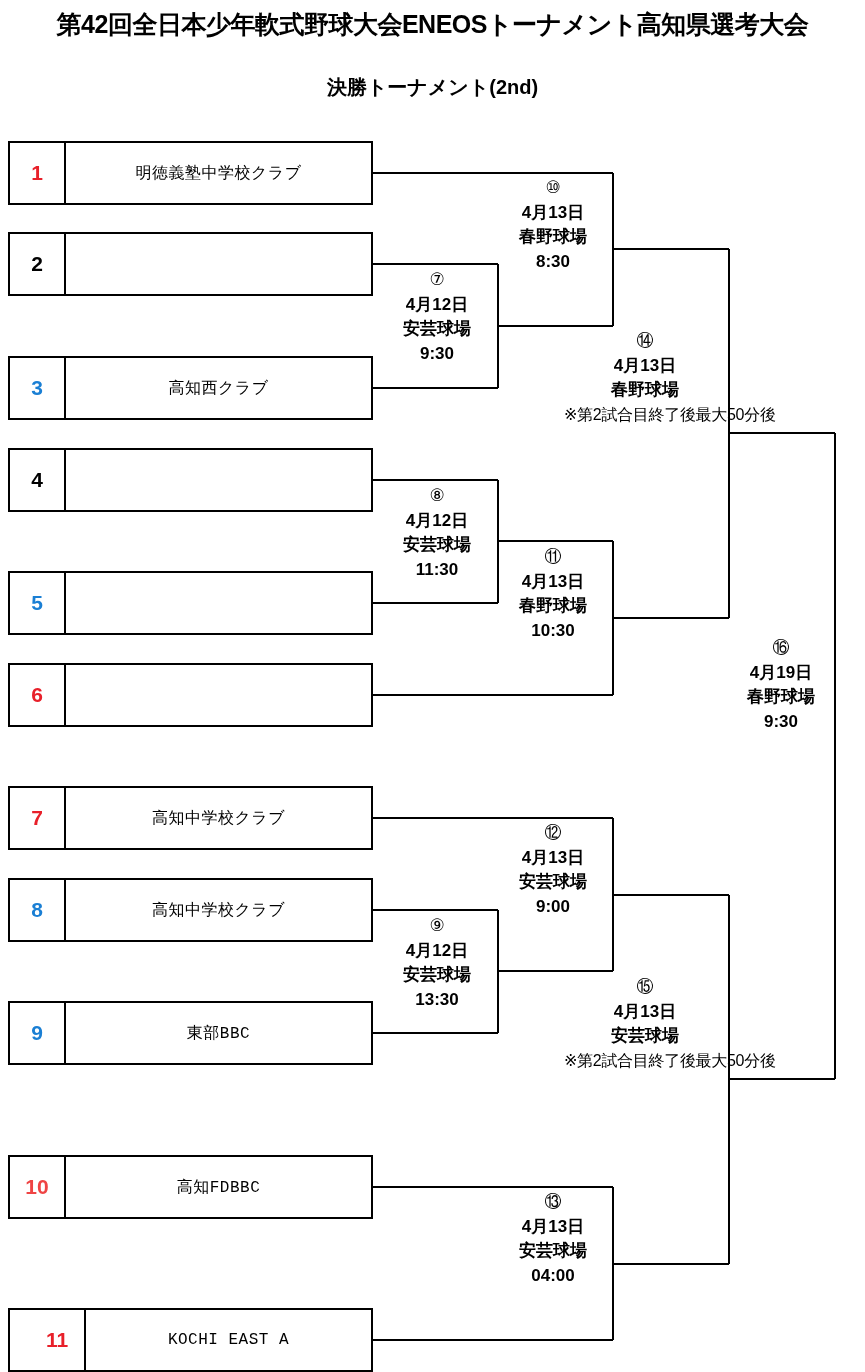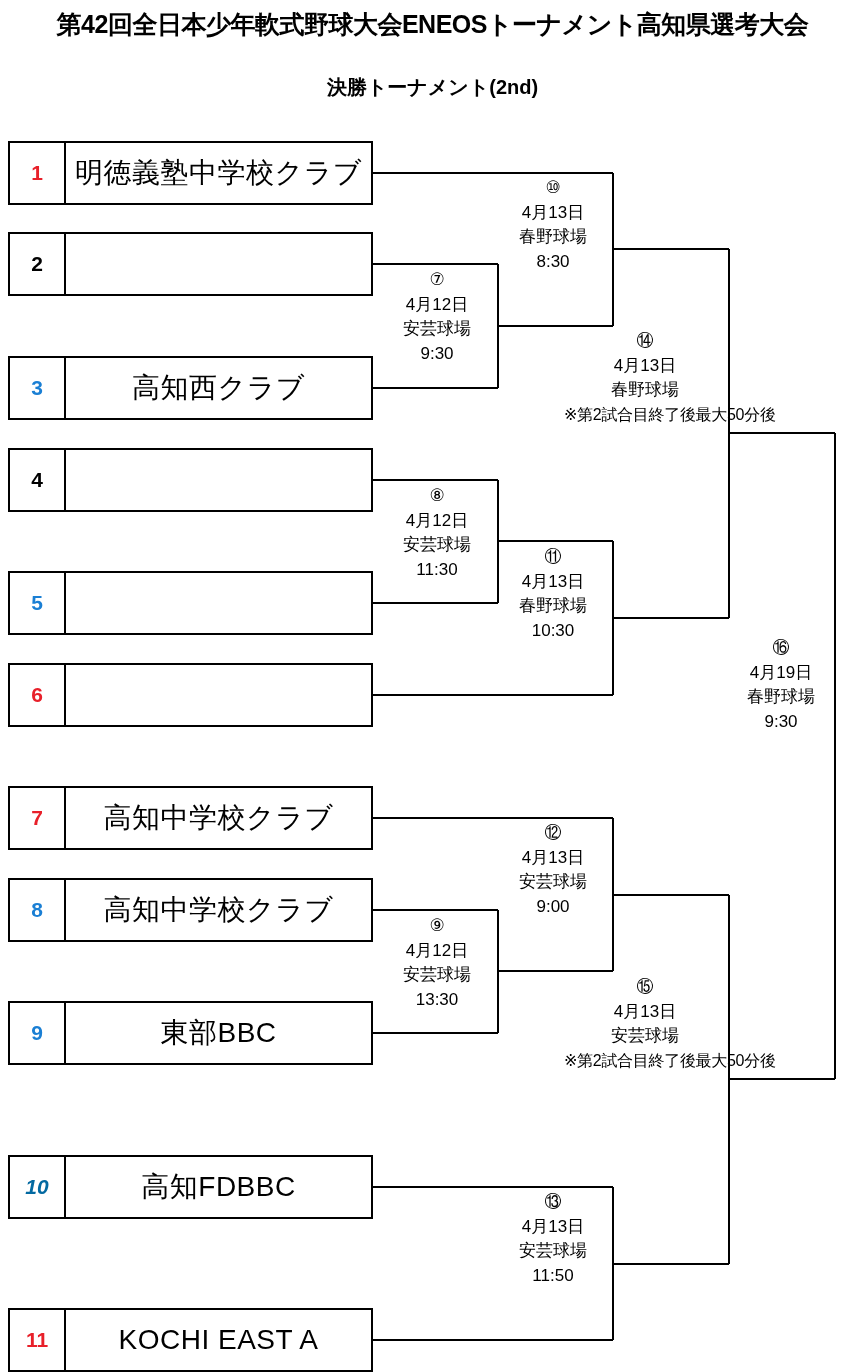--- a/index.html
+++ b/index.html
@@ -62,36 +62,38 @@
     align-items: center;
     justify-content: center;
     font-size: 21px;
     font-weight: bold;
   }
   .name-cell {
     flex: 1 1 auto;
     display: flex;
     align-items: center;
     justify-content: center;
-    font-size: 28px;
+    font-size: 16px;
     letter-spacing: 0.5px;
+    font-family: Liberation Mono, monospace;
   }
   .match-label {
     position: absolute;
     text-align: center;
     line-height: 1.45;
     font-size: 17px;
     white-space: nowrap;
   }
   .match-label .num {
     display: block;
     font-size: 17px;
   }
   .match-label .row {
     display: block;
+    font-weight: bold;
   }
   .match-label .note {
     display: block;
     font-size: 16px;
     letter-spacing: -0.3px;
   }
 </style>
 </head>
 <body>
 
@@ -187,25 +189,25 @@
     <div class="seed-cell" style="color:#1a7fd4;">8</div>
     <div class="name-cell">高知中学校クラブ</div>
   </div>
 
   <div class="team-box" style="left:8px; top:1001px; width:365px; height:64px;">
     <div class="seed-cell" style="color:#1a7fd4;">9</div>
     <div class="name-cell">東部BBC</div>
   </div>
 
   <div class="team-box" style="left:8px; top:1155px; width:365px; height:64px;">
-    <div class="seed-cell" style="color:#0369a1;font-style:italic;">10</div>
+    <div class="seed-cell" style="color:#ef4444;">10</div>
     <div class="name-cell">高知FDBBC</div>
   </div>
 
-  <div class="team-box" style="left:8px; top:1308px; width:365px; height:64px;">
+  <div class="team-box" style="left:8px; top:1308px; width:365px; height:64px;padding-left:20px;">
     <div class="seed-cell" style="color:#e8202a;">11</div>
     <div class="name-cell">KOCHI EAST A</div>
   </div>
 
   <div class="match-label" style="left:378px; top:268px; width:118px;">
     <span class="num">⑦</span>
     <span class="row">4月12日</span>
     <span class="row">安芸球場</span>
     <span class="row">9:30</span>
   </div>
@@ -263,16 +265,16 @@
     <span class="num">⑮</span>
     <span class="row">4月13日</span>
     <span class="row">安芸球場</span>
     <span class="note">※第2試合目終了後最大50分後</span>
   </div>
 
   <div class="match-label" style="left:494px; top:1190px; width:118px;">
     <span class="num">⑬</span>
     <span class="row">4月13日</span>
     <span class="row">安芸球場</span>
-    <span class="row">11:50</span>
+    <span class="row">04:00</span>
   </div>
 
 </div>
 
 </body></html>

